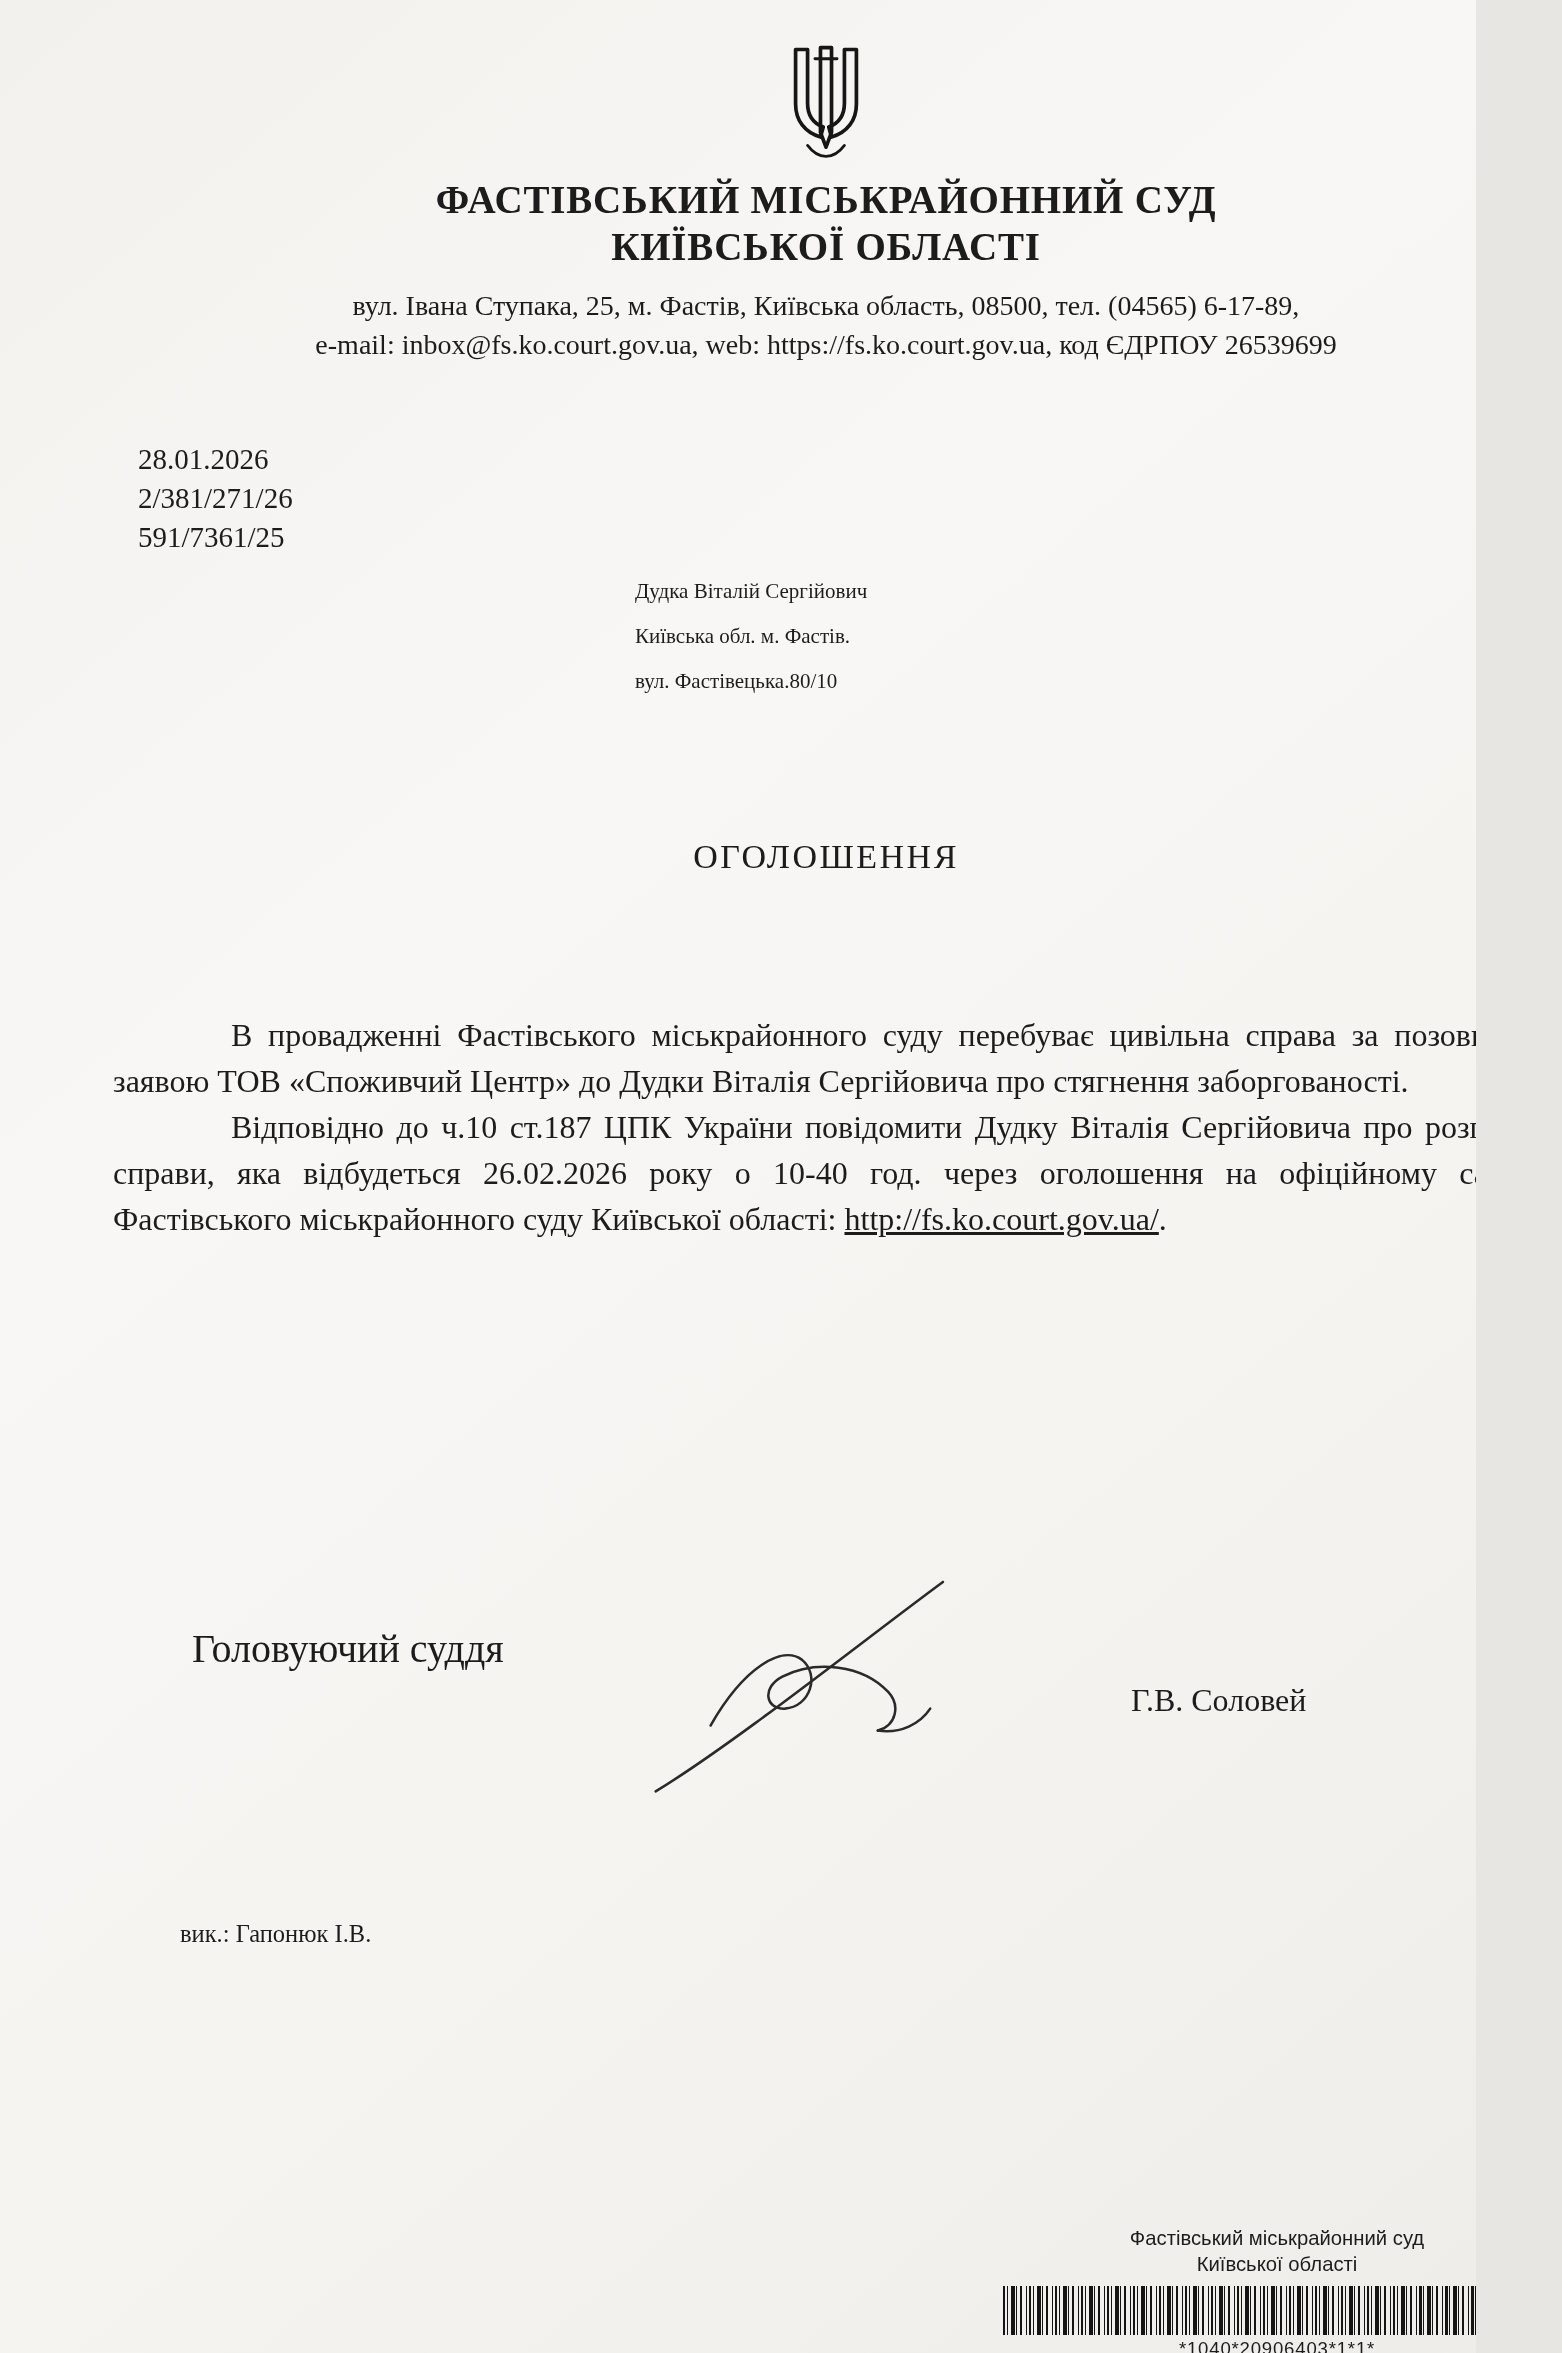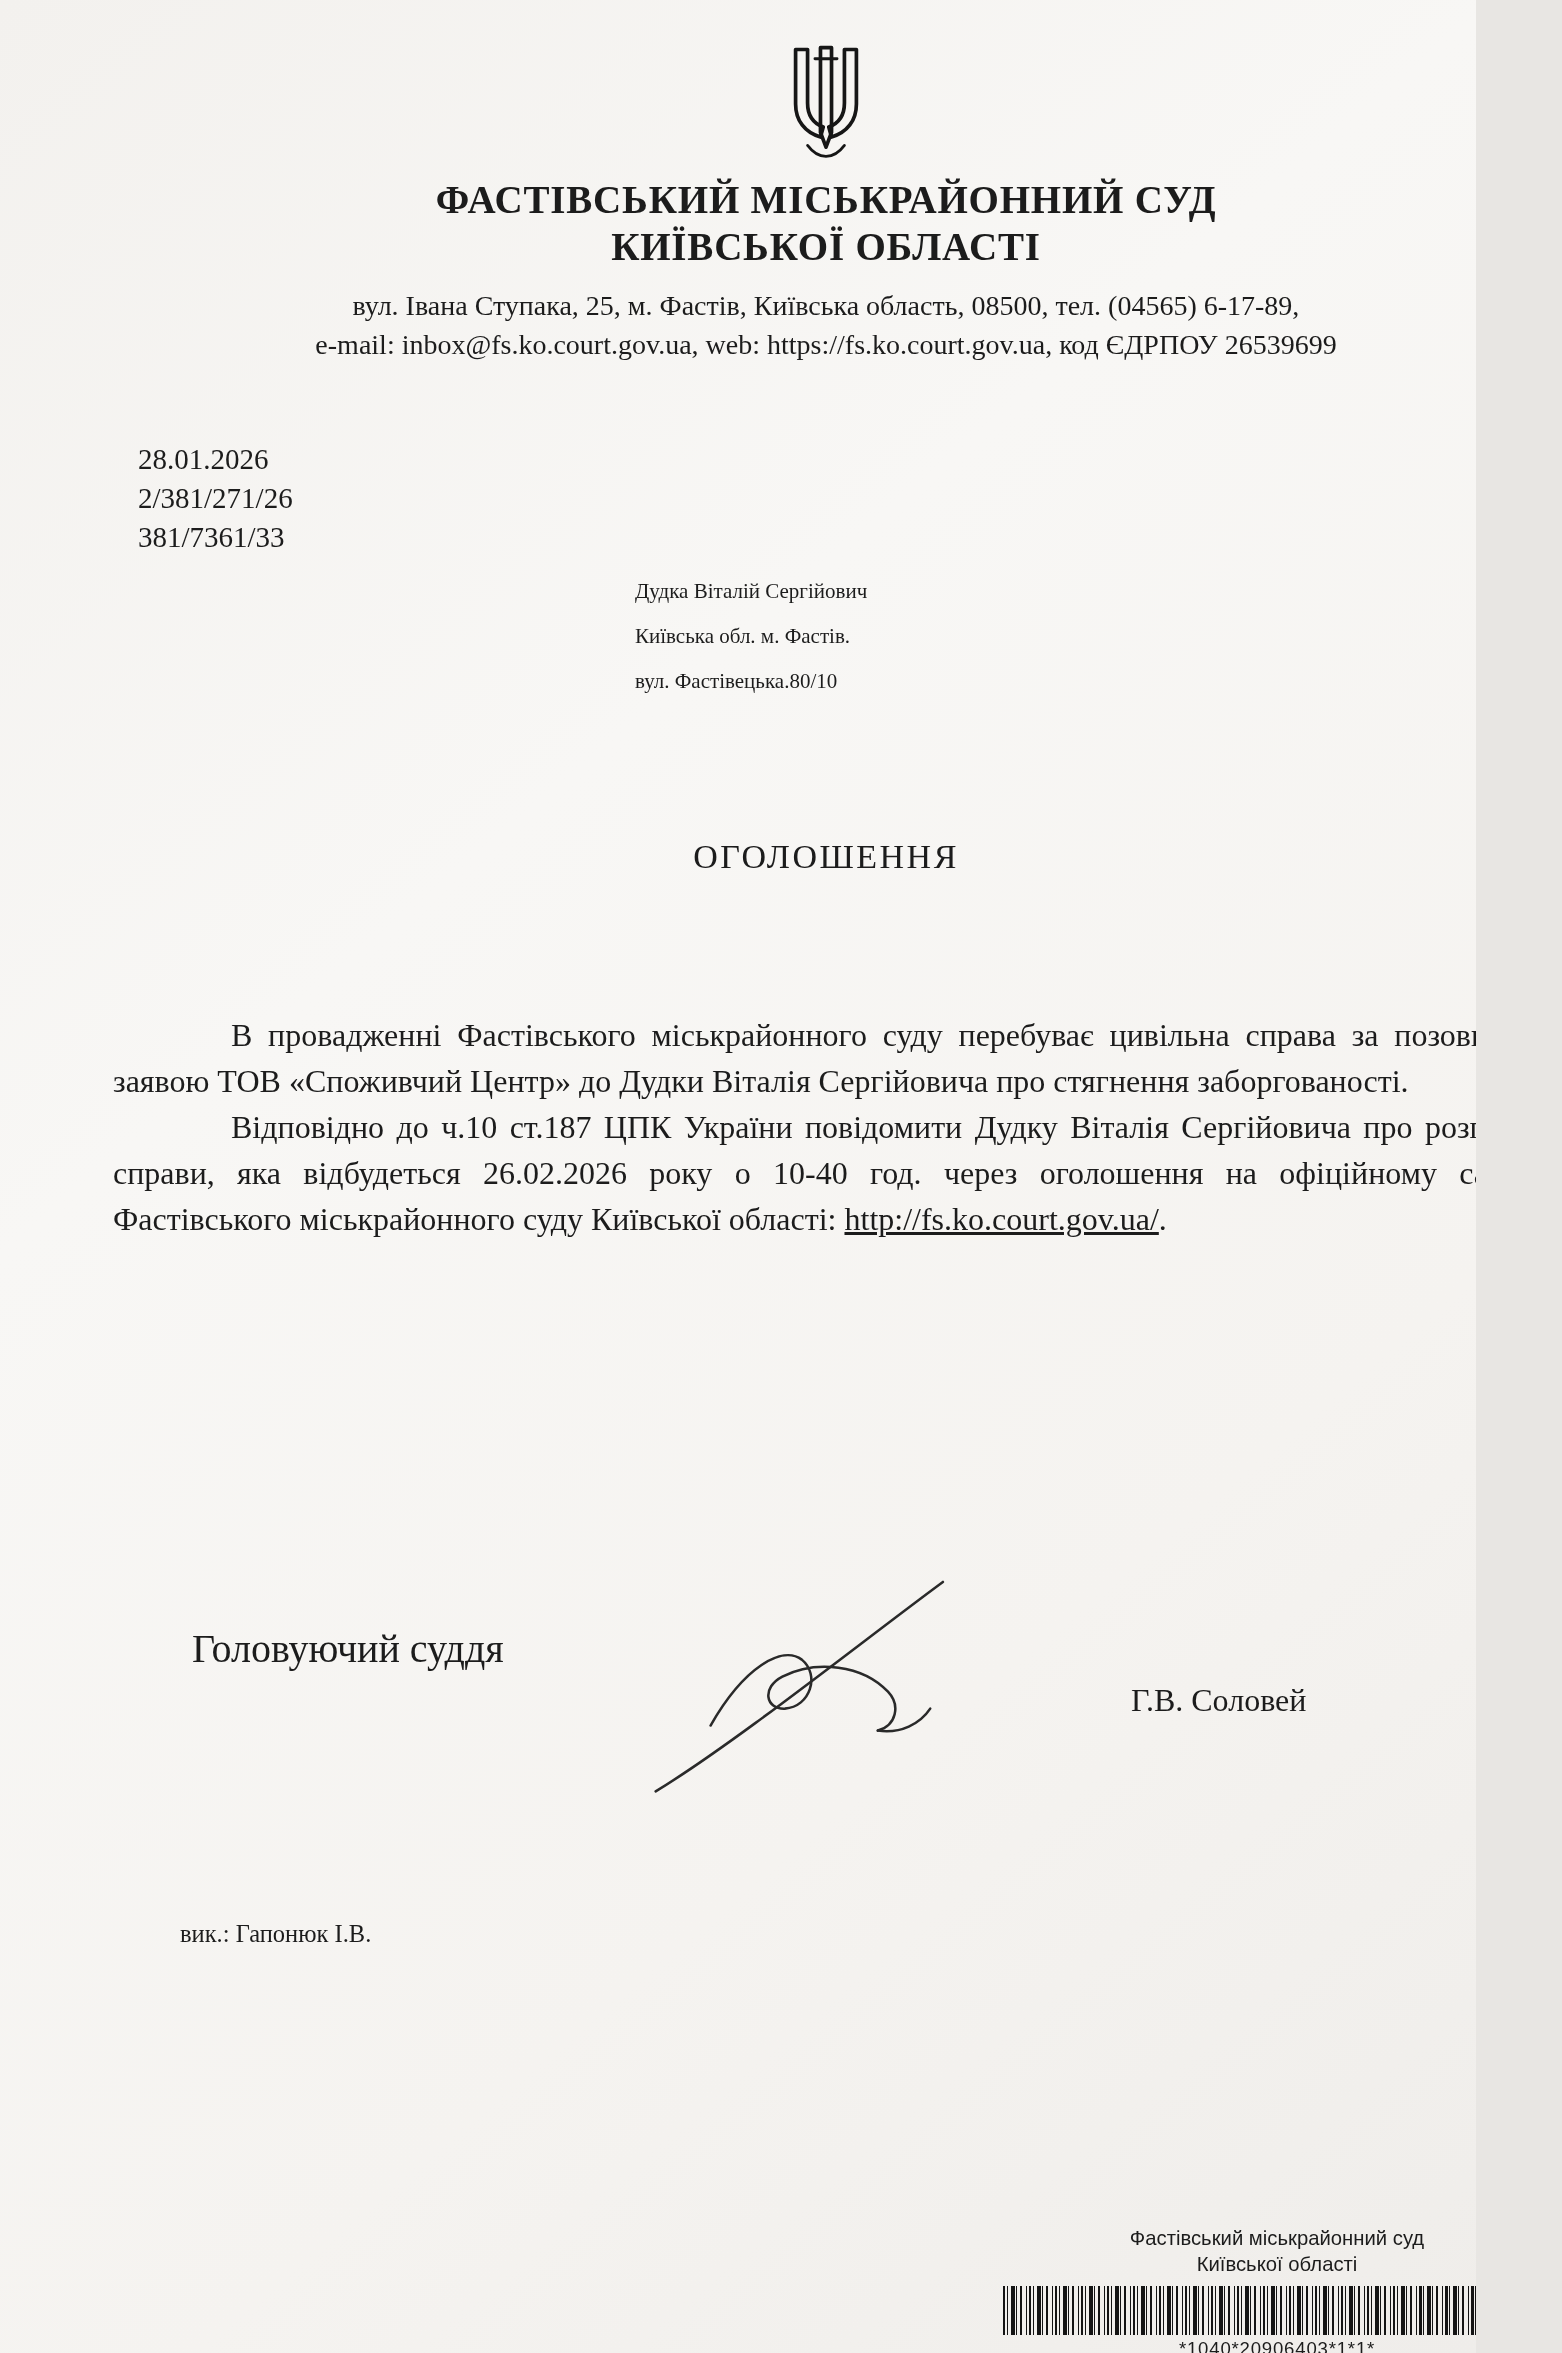--- a/index.html
+++ b/index.html
@@ -79,21 +79,21 @@
     <div class="court-title">КИЇВСЬКОЇ ОБЛАСТІ</div>
     <div class="address">
       <div>вул. Івана Ступака, 25, м. Фастів, Київська область, 08500, тел. (04565) 6-17-89,</div>
       <div>e-mail: inbox@fs.ko.court.gov.ua, web: https://fs.ko.court.gov.ua, код ЄДРПОУ 26539699</div>
     </div>
   </div>
 
   <div class="refs">
     <div>28.01.2026</div>
     <div>2/381/271/26</div>
-    <div>381/7361/33</div>
+    <div>591/7361/25</div>
   </div>
 
   <div class="recipient">
     <div>Дудка Віталій Сергійович</div>
     <div>Київська обл. м. Фастів.</div>
     <div>вул. Фастівецька.80/10</div>
   </div>
 
   <div class="doc-title">ОГОЛОШЕННЯ</div>
 

